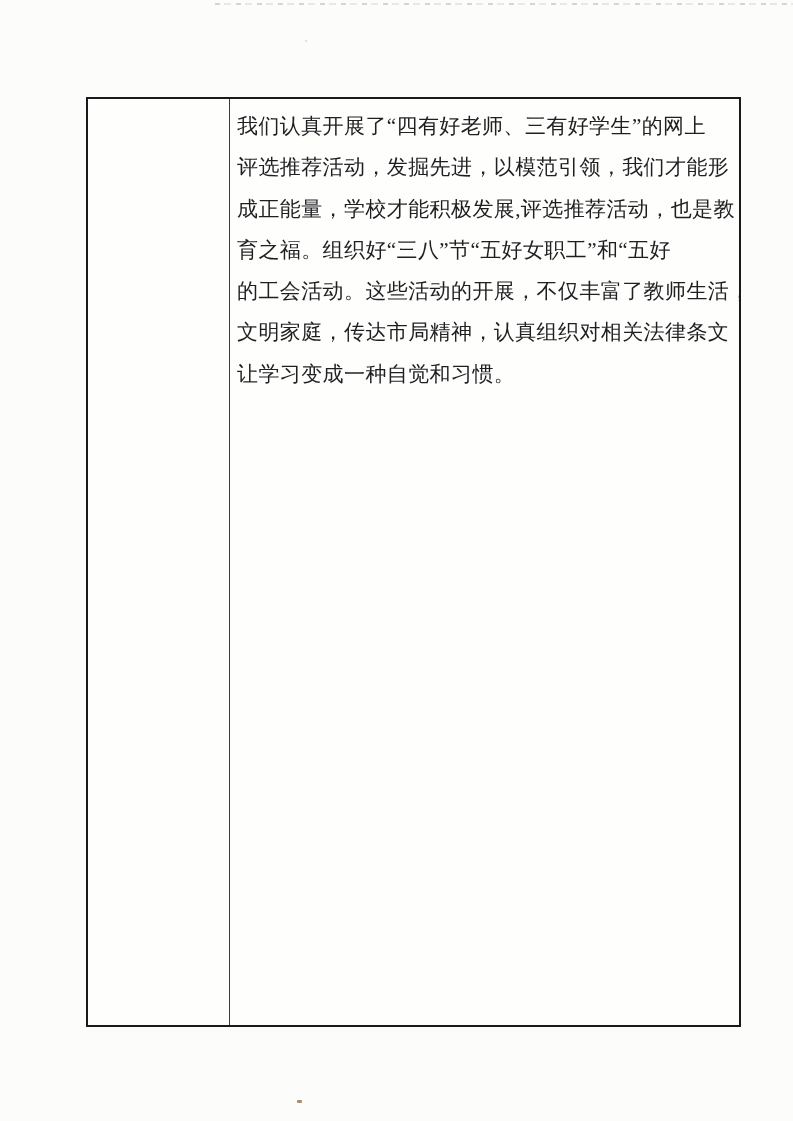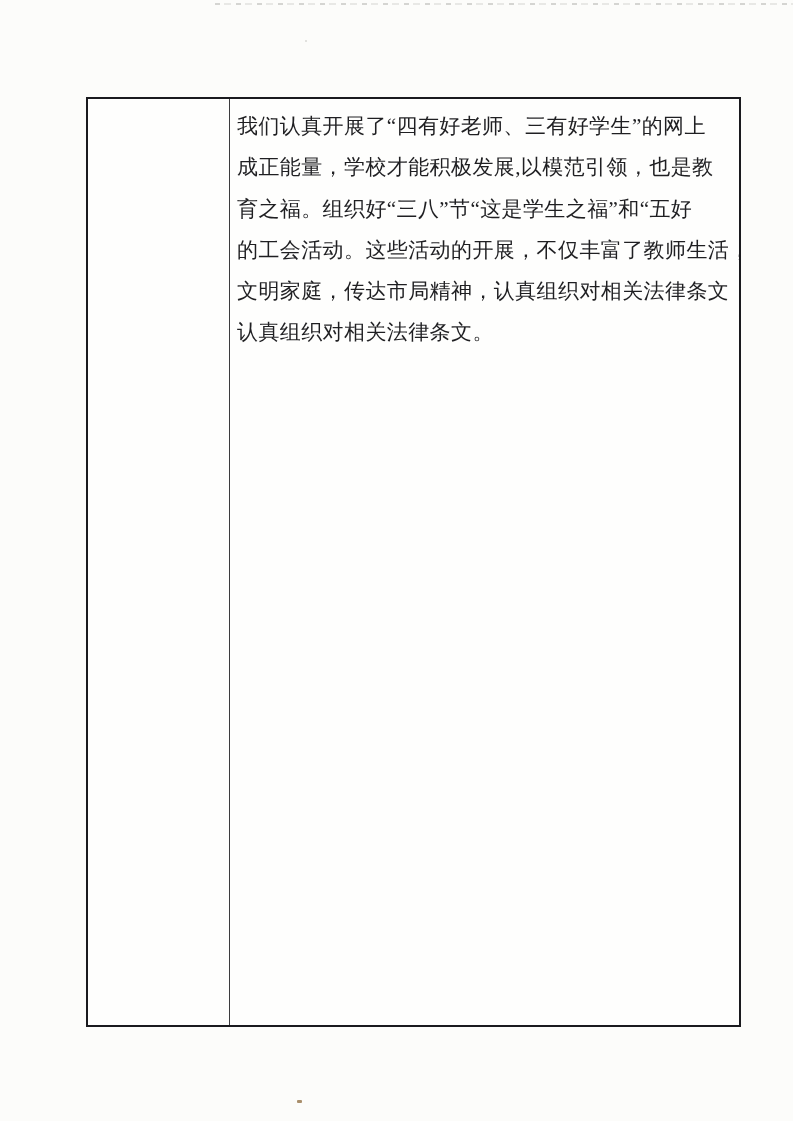--- a/index.html
+++ b/index.html
@@ -92,23 +92,24 @@
 <div class="page">
 
   <div class="scan-noise"></div>
   <div class="faint-speck-a"></div>
   <div class="faint-speck-b"></div>
 
   <div class="doc-table">
     <div class="label-cell"></div>
     <div class="content-cell">
       <div class="text-line">我们认真开展了“四有好老师、三有好学生”的网上</div>
-      <div class="text-line">成正能量，学校才能积极发展,以模范引领，也是教</div>
-      <div class="text-line">育之福。组织好“三八”节“这是学生之福”和“五好</div>
+      <div class="text-line">评选推荐活动，发掘先进，以模范引领，我们才能形</div>
+      <div class="text-line">成正能量，学校才能积极发展,评选推荐活动，也是教</div>
+      <div class="text-line">育之福。组织好“三八”节“五好女职工”和“五好</div>
       <div class="text-line">的工会活动。这些活动的开展，不仅丰富了教师生活，</div>
       <div class="text-line">文明家庭，传达市局精神，认真组织对相关法律条文</div>
-      <div class="text-line">认真组织对相关法律条文。</div>
+      <div class="text-line">让学习变成一种自觉和习惯。</div>
     </div>
   </div>
 
   <div class="dust-speck"></div>
 
 </div>
 
 </body></html>

